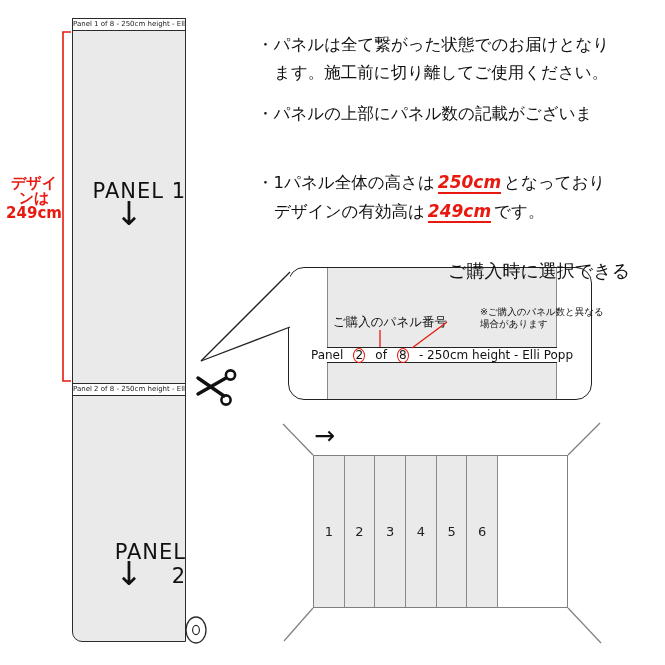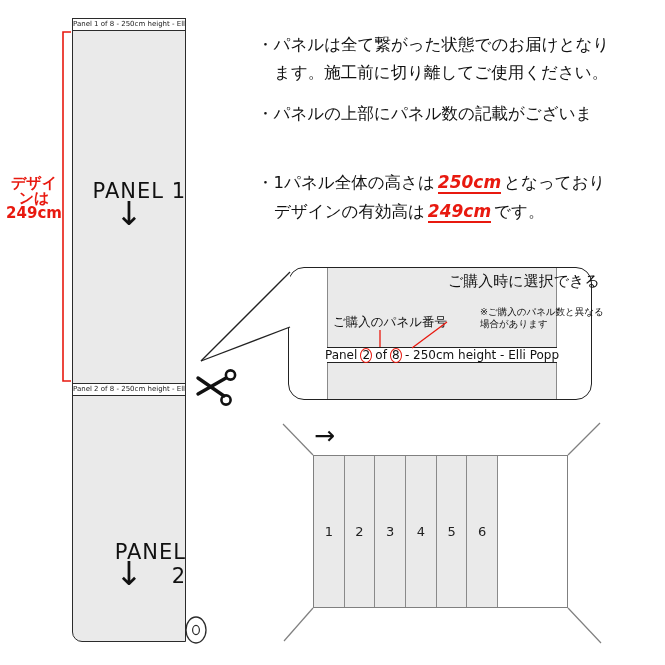--- a/index.html
+++ b/index.html
@@ -55,21 +55,21 @@
   .bubble-grey {
     position:absolute; left:38px; top:0; bottom:0; width:230px;
     background:#eaeaea; border-left:1px solid #8a8a8a; border-right:1px solid #8a8a8a;
   }
   .bubble-band {
     position:absolute; left:38px; width:230px; top:79px; height:16px;
     background:#fff; border-top:1px solid #222; border-bottom:1px solid #222;
     display:flex; align-items:center; justify-content:center;
     font-size:12px; color:#111; white-space:nowrap;
   }
-  .band-piece { margin:0 2px; }
+  .band-piece { margin:0 9px; }
   .circled {
     display:inline-flex; align-items:center; justify-content:center;
     min-width:12px; height:15px; border:1.3px solid #e8190f; border-radius:50%;
     margin:0 1px; padding:0 1px;
   }
   .co-label { z-index:4; color:#111; white-space:nowrap; }
 
   
   .wall {
     left:313px; top:455px; width:255px; height:153px; background:#fff;
@@ -129,21 +129,21 @@
     <div class="bubble-grey"></div>
     <div class="bubble-band">
       <span class="band-piece">Panel</span>
       <span class="circled">2</span>
       <span class="band-piece">of</span>
       <span class="circled">8</span>
       <span class="band-piece">- 250cm height - Elli Popp</span>
     </div>
   </div>
   <div class="abs co-label" style="left:333px; top:314px; font-size:12.5px;">ご購入のパネル番号</div>
-  <div class="abs co-label" style="left:448px; top:274px; font-size:15px; line-height:15px;">
+  <div class="abs co-label" style="left:448px; top:263px; font-size:18px; line-height:15px;">
     <div>ご購入時に選択できる</div>
   </div>
   <div class="abs co-label" style="left:449px; top:306px; font-size:9.5px; line-height:12px;margin-left:31px;">
     <div>※ご購入のパネル数と異なる</div>
     <div>場合があります</div>
   </div>
 
   <div class="abs wall-arrow">→</div>
   <div class="abs wall">
     <div class="wall-panels">

